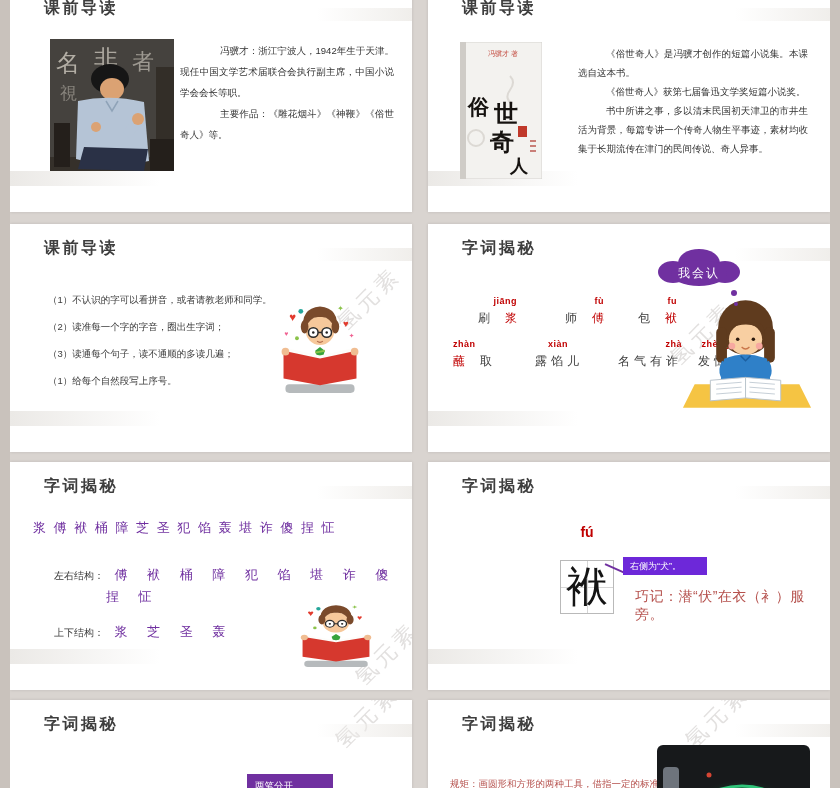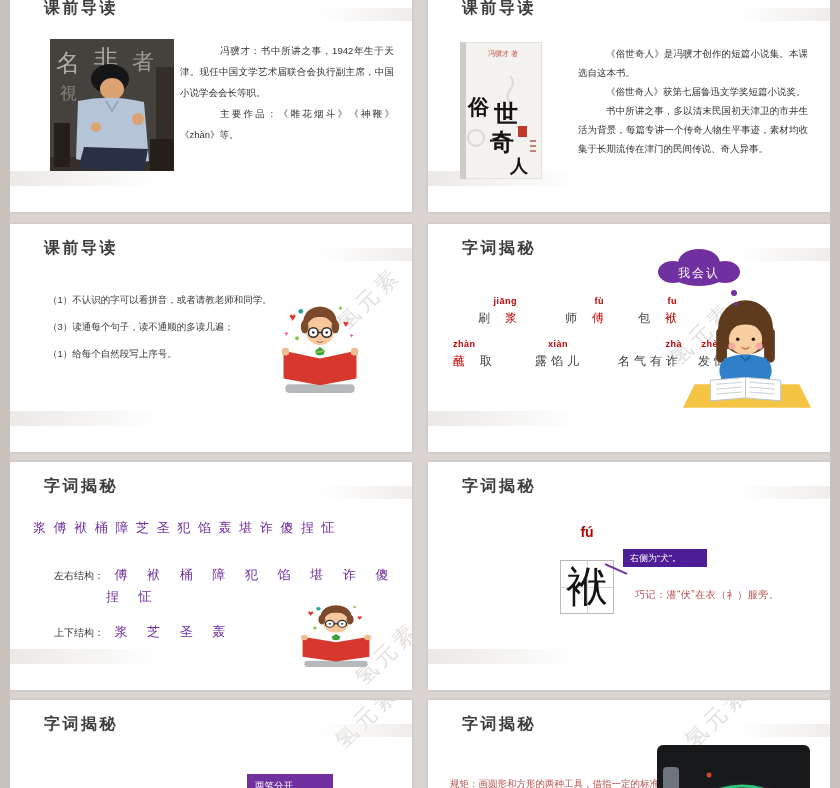--- a/index.html
+++ b/index.html
@@ -44,25 +44,25 @@
   .slabel{font-size:10px;color:#3a3a3a;margin-right:6px;margin-top:43px;}
   .crow{color:#7030a0;font-size:13px;word-spacing:4px;}
   .crow2{word-spacing:16px;}
   .py-big{position:absolute;left:142px;top:62px;width:34px;text-align:center;
           font-size:14px;font-weight:bold;color:#c00000;z-index:2;}
   .gridbox{position:absolute;left:132px;top:98px;width:52px;height:52px;border:1px solid #b9b9b9;
       background:linear-gradient(#d6d6d6,#d6d6d6) center/100% 1px no-repeat,
                  linear-gradient(#d6d6d6,#d6d6d6) center/1px 100% no-repeat;
       display:flex;align-items:center;justify-content:center;z-index:2;
       font-family:"Liberation Serif",serif;font-size:42px;color:#141414;}
-  .callout{position:absolute;left:195px;top:87px;width:84px;height:18px;background:#4c1d95;
+  .callout{position:absolute;left:195px;top:95px;width:84px;height:18px;background:#6d28d9;
            color:#fff;font-size:9px;line-height:18px;padding-left:7px;box-sizing:border-box;z-index:3;}
   .callout-line{position:absolute;left:176px;top:106px;width:24px;height:2px;background:#7030a0;
            transform:rotate(24deg);z-index:2;}
-  .mnem{position:absolute;left:207px;top:126px;font-size:10px;color:#b5504c;letter-spacing:.5px;z-index:2;}
+  .mnem{position:absolute;left:207px;top:126px;font-size:14px;color:#b5504c;letter-spacing:.5px;z-index:2;}
   .notebox{position:absolute;left:237px;top:74px;width:86px;height:34px;background:#7030a0;color:#fff;
            font-size:9.5px;padding:6px 0 0 8px;box-sizing:border-box;z-index:2;}
   .py-part{position:absolute;left:150px;top:86px;font-size:13px;font-weight:bold;color:#c00000;z-index:2;}
   .defred{position:absolute;left:22px;top:78px;font-size:9.5px;color:#b5504c;z-index:2;}
   .toolphoto{position:absolute;left:229px;top:45px;z-index:2;}
 </style>
 </head>
 <body>
 
 <div class="edge l"></div>
@@ -85,22 +85,22 @@
     <ellipse cx="62" cy="50" rx="12" ry="11" fill="#dba273"></ellipse>
     <path d="M28,62 Q60,55 94,63 L99,122 Q60,130 26,120 Z" fill="#b5c4d6"></path>
     <path d="M56,62 L62,72 L68,62" fill="none" stroke="#8fa3b8" stroke-width="1.5"></path>
     <path d="M76,96 Q84,88 88,82" stroke="#b5c4d6" stroke-width="10" fill="none"></path>
     <circle cx="88" cy="80" r="6" fill="#dba273"></circle>
     <circle cx="46" cy="88" r="5" fill="#dba273"></circle>
     <path d="M34,108 L98,110 L94,132 L28,130 Z" fill="#2a3146"></path>
     <rect x="100" y="100" width="24" height="32" fill="#241f1b"></rect>
   </svg>
   <div class="txt s1txt">
-    <p>冯骥才：书中所讲之事，1942年生于天津。现任中国文学艺术届联合会执行副主席，中国小说学会会长等职。</p>
-    <p>主要作品：《雕花烟斗》《神鞭》《zhàn》等。</p>
+    <p>冯骥才：浙江宁波人，1942年生于天津。现任中国文学艺术届联合会执行副主席，中国小说学会会长等职。</p>
+    <p>主要作品：《雕花烟斗》《神鞭》《俗世奇人》等。</p>
   </div>
 </div>
 
 <div class="slide" style="left:428px;top:-16px">
   <div class="sw-tr"></div>
   <div class="sw-bl"></div>
   <h2 class="stitle">课前导读</h2>
   <svg class="cover" width="82" height="137" viewBox="0 0 82 137">
     <rect x="0" y="0" width="82" height="137" fill="#f3f2ef" stroke="#d5d3cf"></rect>
     <rect x="0" y="0" width="6" height="137" fill="#cfccc7"></rect>
@@ -123,20 +123,21 @@
   </div>
 </div>
 
 <div class="slide" style="left:10px;top:224px">
   <div class="sw-tr"></div>
   <div class="sw-bl"></div>
   <div class="wm" style="left:320px;top:60px">氢元素</div>
   <h2 class="stitle">课前导读</h2>
   <div class="list">
     <div>（1）不认识的字可以看拼音，或者请教老师和同学。</div>
+    <div>（2）读准每一个字的字音，圈出生字词；</div>
     <div>（3）读通每个句子，读不通顺的多读几遍；</div>
     <div>（1）给每个自然段写上序号。</div>
   </div>
   <svg class="boy3" width="96" height="104" viewBox="0 0 100 108">
     <rect x="14" y="96" width="72" height="9" rx="4" fill="#b6babc"></rect>
     <circle cx="50" cy="40" r="15" fill="#f6c89b"></circle>
     <path d="M33,40 Q29,17 50,15 Q71,17 67,40 Q60,24 50,26 Q40,24 33,40 Z" fill="#7a4a2b"></path>
     <ellipse cx="34" cy="36" rx="4" ry="7" fill="#7a4a2b"></ellipse>
     <ellipse cx="66" cy="36" rx="4" ry="7" fill="#7a4a2b"></ellipse>
     <path d="M40,55 L60,55 L58,72 L42,72 Z" fill="#ffffff"></path>

